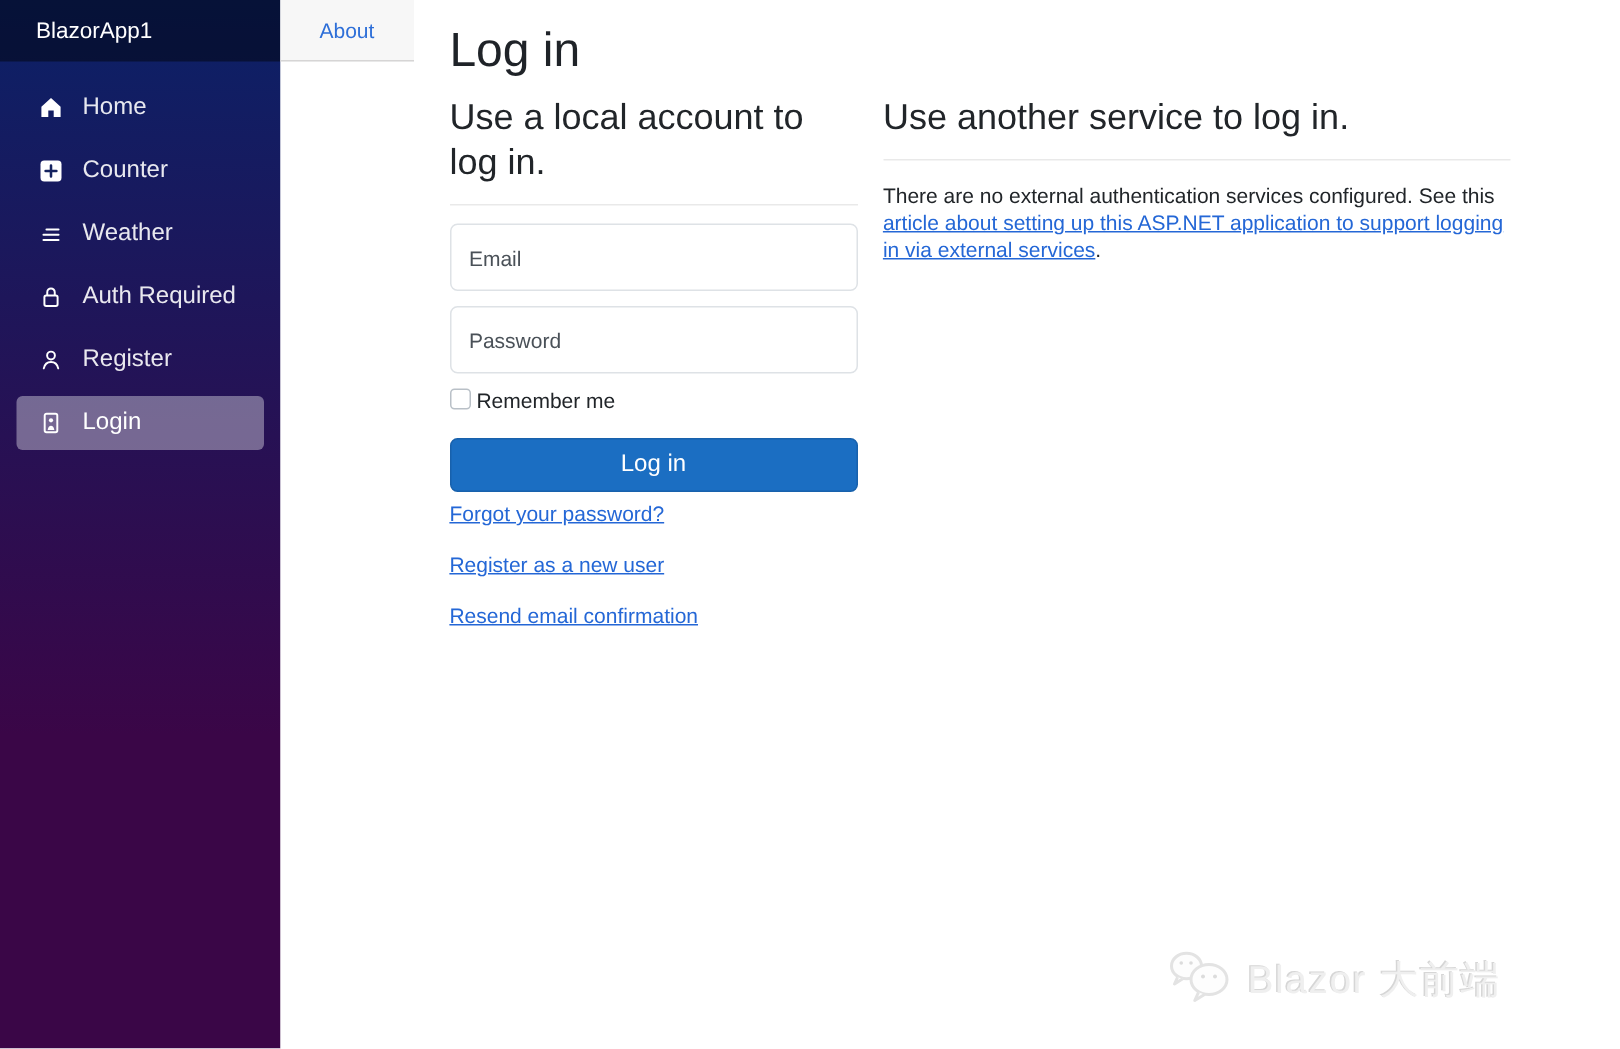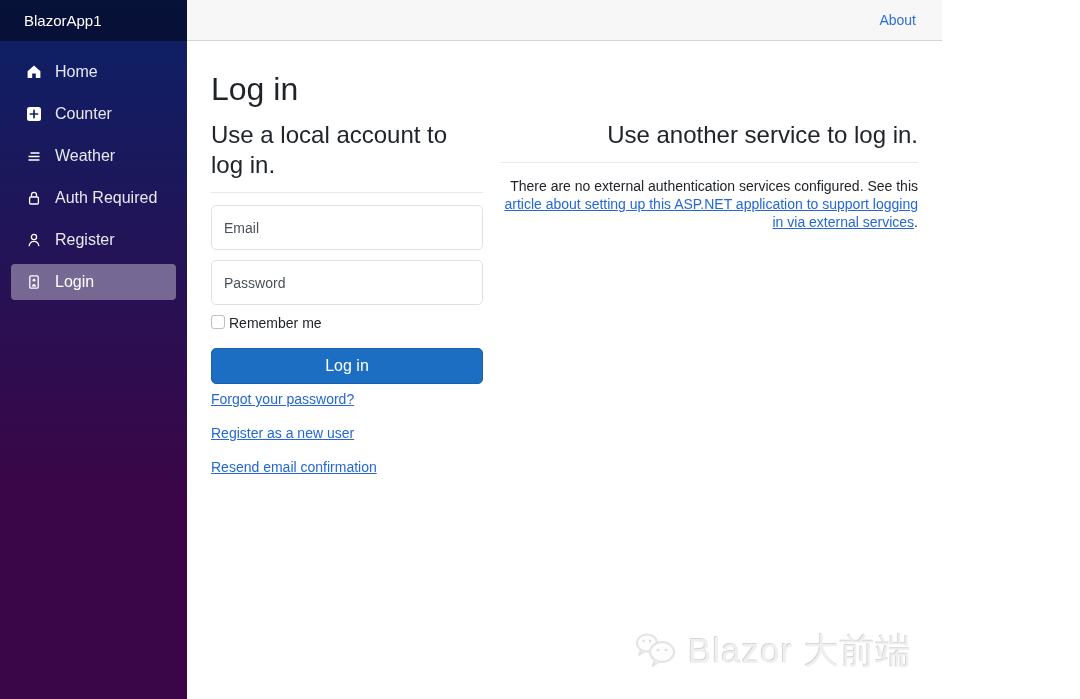--- a/index.html
+++ b/index.html
@@ -28,34 +28,34 @@
     height: 36px; margin-bottom: 6px; border-radius: 4px;
     display: flex; align-items: center;
     padding-left: 15px; cursor: pointer;
     color: rgba(255,255,255,0.9);
   }
   .nav-item.active { background-color: rgba(255,255,255,0.37); color: #fff; }
   .nav-item .icon { width: 16px; height: 16px; margin-right: 13px; flex: none; display: flex; }
   .nav-item .label { font-size: 16px; }
 
   
-  .content { flex: 1; position: relative; background: #fff; display: flex; flex-direction: column; gap: 15px; }
+  .content { flex: 1; position: relative; background: #fff; display: flex; flex-direction: row; }
   .top-row {
     height: 41px; min-height: 41px;
     background: #f7f7f7; border-bottom: 1px solid #d6d5d5;
     display: flex; align-items: center; justify-content: flex-end;
     padding: 0 26px;
   }
   .about-link { color: #2e6fd8; font-size: 14px; text-decoration: none; cursor: pointer; }
 
   .article { padding: 15px 24px 0 24px; flex: 1; position: relative; }
   h1.page-title { font-size: 32px; font-weight: 400; color: #1f2328; margin-bottom: 12px; }
   .row { display: flex; align-items: flex-start; }
   .col-local { width: 272px; min-width: 272px; }
-  .col-external { width: 418px; margin-left: 17px; text-align: right; }
+  .col-external { width: 418px; margin-left: 17px; }
   h2.section-heading { font-size: 24px; font-weight: 400; color: #212529; line-height: 1.25; }
   hr.rule { border: none; border-top: 1px solid #e9e9e9; margin: 12px 0 0 0; }
 
   
   .form { margin-top: 12px; }
   .text-input {
     display: block; width: 100%; height: 45px;
     border: 1px solid #dee2e6; border-radius: 5px;
     padding: 12px 12px; font-size: 14px; color: #212529;
     font-family: inherit; outline: none; background: #fff;
@@ -81,21 +81,21 @@
   
   .external-text { margin-top: 14px; font-size: 14px; line-height: 1.3; color: #212529; }
 
   
   .watermark {
     position: absolute; right: 30px; bottom: 24px;
     display: flex; align-items: center; gap: 9px;
     pointer-events: none;
   }
   .watermark-text {
-    font-size: 35px; color: #efefef; letter-spacing: 1px;
+    font-size: 26px; color: #efefef; letter-spacing: 1px;
     text-shadow: -1px -1px 0 #d6d6d6, 1px 1px 1px #ffffff;
   }
 </style>
 </head>
 <body>
 
 <div class="page">
 
   <aside class="sidebar">
     <div class="brand-row">

